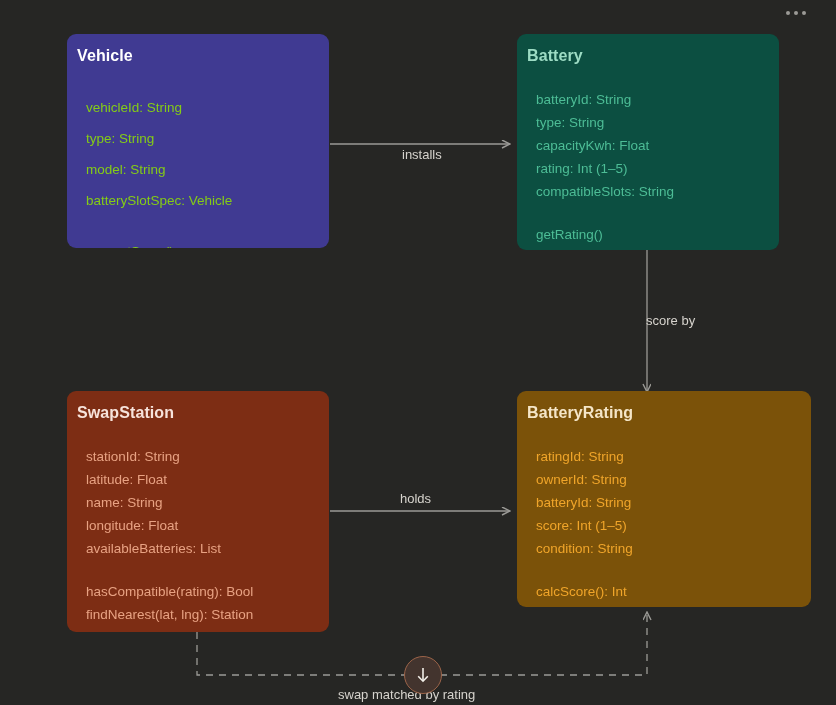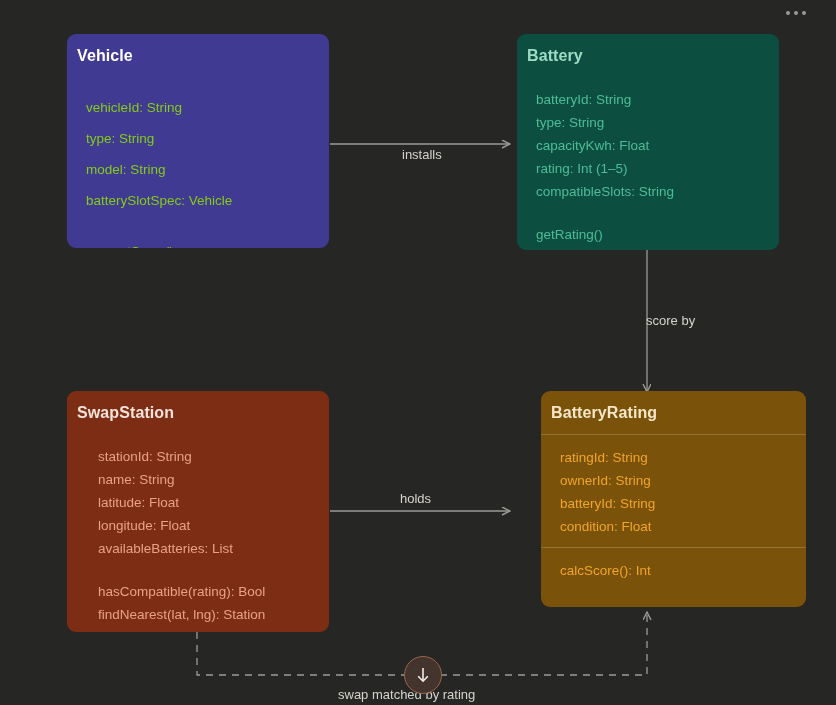--- a/index.html
+++ b/index.html
@@ -79,21 +79,21 @@
 
   
   .c-battery { background: #0c4f41; }
   .c-battery .uml-title { color: #9ddcc4; }
   .c-battery .uml-row   { color: #4dbd96; }
   .c-battery .uml-divider { background: rgba(255,255,255,0.16); }
 
   
   .c-swapstation { background: #7d2d14; }
   .c-swapstation .uml-title { color: #f7e3db; }
-  .c-swapstation .uml-row   { color: #e8a283; margin-left: 12px; }
+  .c-swapstation .uml-row   { color: #e8a283; }
   .c-swapstation .uml-divider { background: rgba(255,255,255,0.16); }
 
   
   .c-batteryrating { background: #7b5209; }
   .c-batteryrating .uml-title { color: #f5e6c8; }
   .c-batteryrating .uml-row   { color: #f0a52a; }
   .c-batteryrating .uml-divider { background: rgba(255,255,255,0.18); }
 
   
   .edge-label {
@@ -192,40 +192,41 @@
     <div class="uml-section">
       <div class="uml-row">getRating()</div>
     </div>
   </div>
 
   <div class="uml-class c-swapstation" style="left:67px; top:391px; width:262px; height:241px;">
     <div class="uml-title">SwapStation</div>
     <div class="uml-divider"></div>
     <div class="uml-section">
       <div class="uml-row">stationId: String</div>
+      <div class="uml-row">latitude: Float</div>
       <div class="uml-row">name: String</div>
-      <div class="uml-row">latitude: Float</div>
       <div class="uml-row">longitude: Float</div>
       <div class="uml-row">availableBatteries: List</div>
     </div>
     <div class="uml-divider"></div>
     <div class="uml-section">
       <div class="uml-row">hasCompatible(rating): Bool</div>
       <div class="uml-row">findNearest(lat, lng): Station</div>
     </div>
   </div>
 
-  <div class="uml-class c-batteryrating" style="left:541px; top:391px; width:265px; height:216px;">
+  <div class="uml-class c-batteryrating" style="left:517px; top:391px; width:294px; height:216px;">
     <div class="uml-title">BatteryRating</div>
     <div class="uml-divider"></div>
     <div class="uml-section">
       <div class="uml-row">ratingId: String</div>
       <div class="uml-row">ownerId: String</div>
       <div class="uml-row">batteryId: String</div>
-      <div class="uml-row">condition: Float</div>
+      <div class="uml-row">score: Int (1–5)</div>
+      <div class="uml-row">condition: String</div>
     </div>
     <div class="uml-divider"></div>
     <div class="uml-section">
       <div class="uml-row">calcScore(): Int</div>
     </div>
   </div>
 
 </div>
 
 </body></html>

